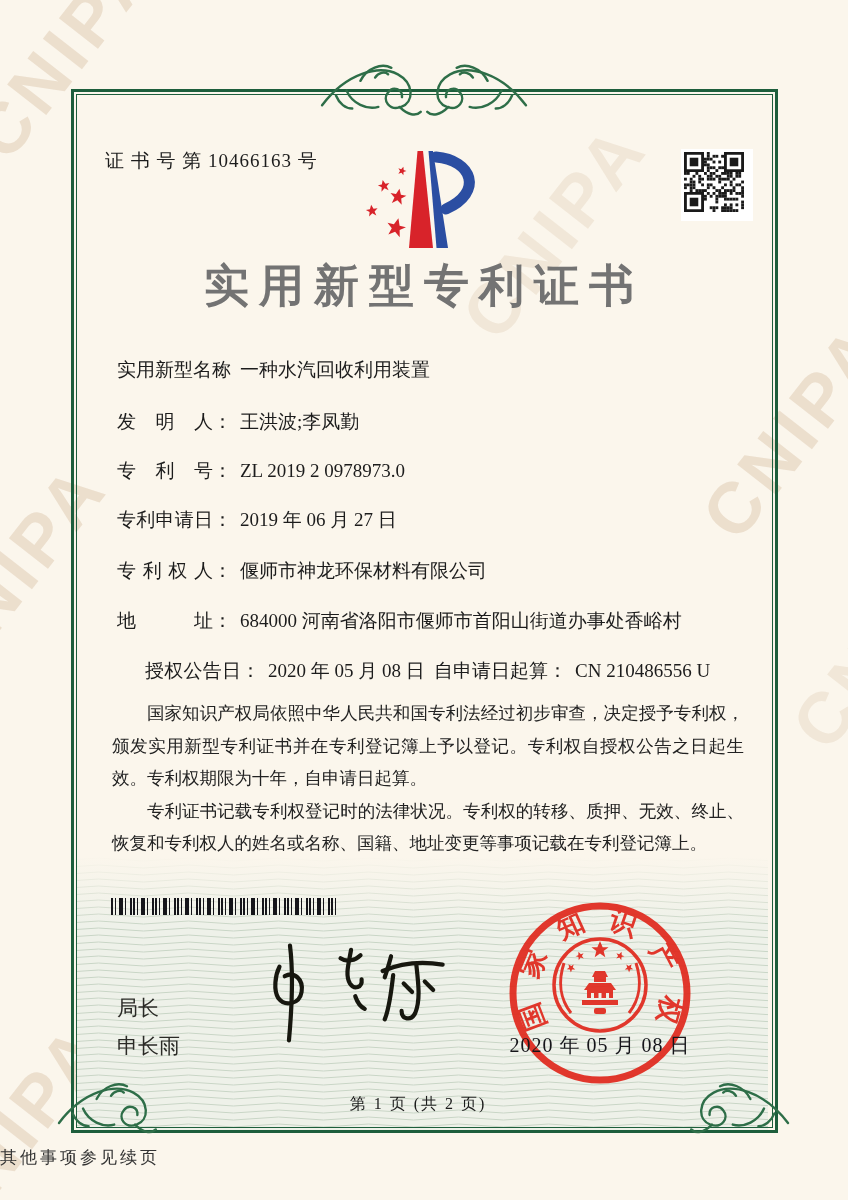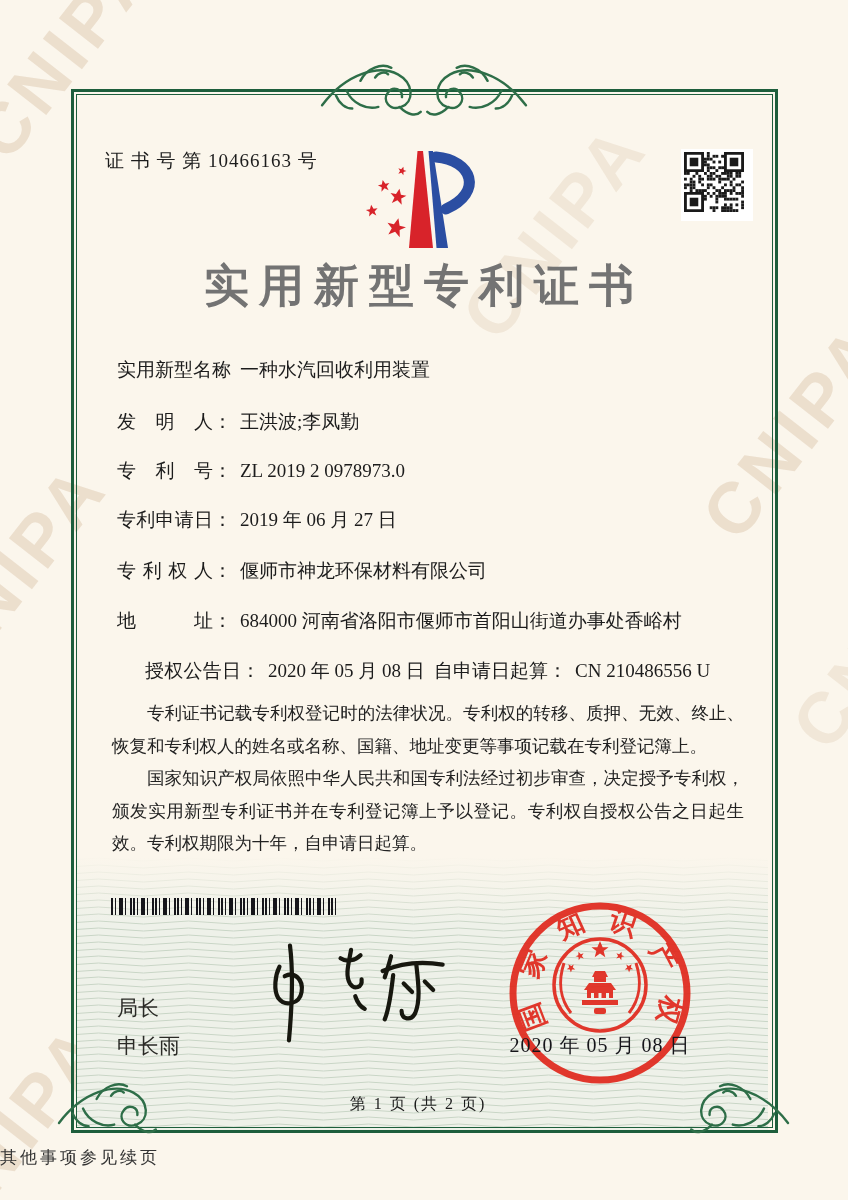--- a/index.html
+++ b/index.html
@@ -285,22 +285,22 @@
   <span class="lbl">地址</span><span class="colon">：</span><span>684000 河南省洛阳市偃师市首阳山街道办事处香峪村</span>
 </div>
 <div class="row" style="top:658px;margin-left:28px;">
   <span class="lbl">授权公告日</span><span class="colon">：</span><span>2020 年 05 月 08 日</span>
 </div>
 <div class="grant-no" style="top:658px;">
   <span>自申请日起算</span><span class="colon">：</span><span>CN 210486556 U</span>
 </div>
 
 <div class="paras">
+  <p>国家知识产权局依照中华人民共和国专利法经过初步审查，决定授予专利权，颁发实用新型专利证书并在专利登记簿上予以登记。专利权自授权公告之日起生效。专利权期限为十年，自申请日起算。</p>
   <p>专利证书记载专利权登记时的法律状况。专利权的转移、质押、无效、终止、恢复和专利权人的姓名或名称、国籍、地址变更等事项记载在专利登记簿上。</p>
-  <p>国家知识产权局依照中华人民共和国专利法经过初步审查，决定授予专利权，颁发实用新型专利证书并在专利登记簿上予以登记。专利权自授权公告之日起生效。专利权期限为十年，自申请日起算。</p>
 </div>
 
 <div class="barcode"></div>
 
 <div class="signer" style="top:962px;">局长</div>
 <div class="signer" style="top:1000px;">申长雨</div>
 
 <svg class="signature" width="200" height="108" viewBox="0 0 190 100">
   <g fill="none" stroke="#17170f" stroke-width="4" stroke-linecap="round" stroke-linejoin="round">
     <path d="M28,26 C24,34 22,48 27,56 C33,64 47,62 49,50 C51,38 42,30 33,35"></path>

